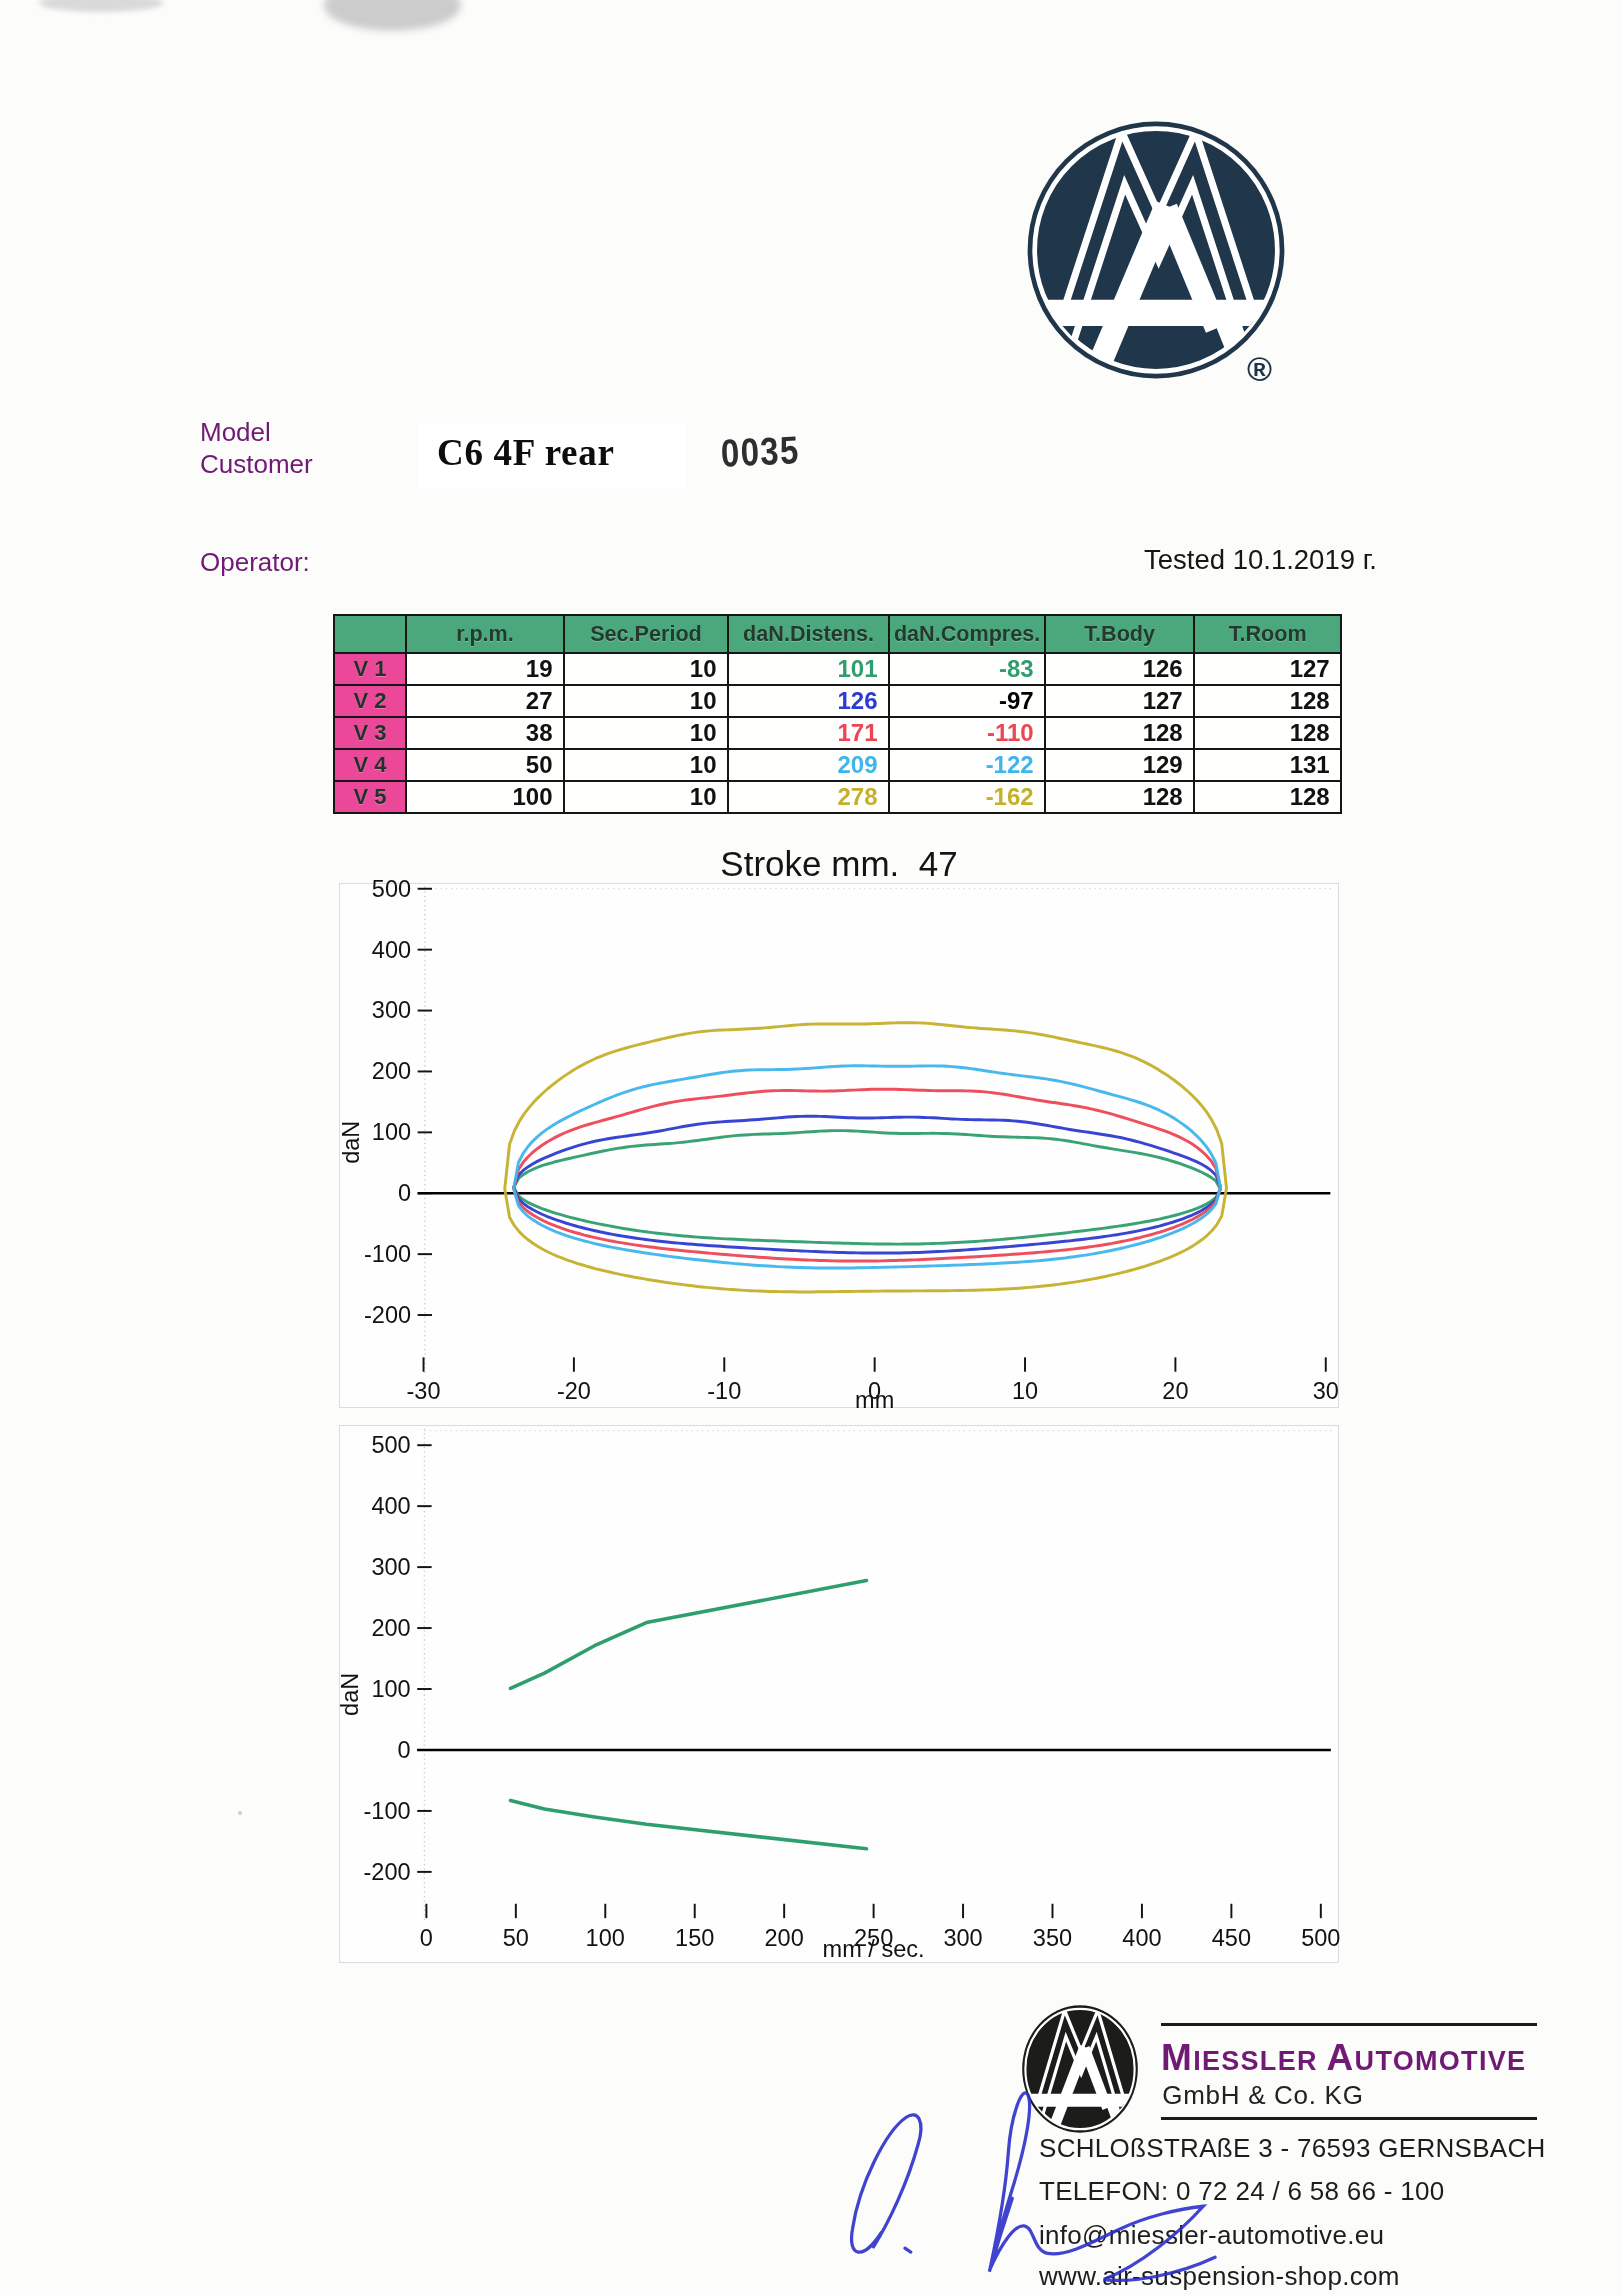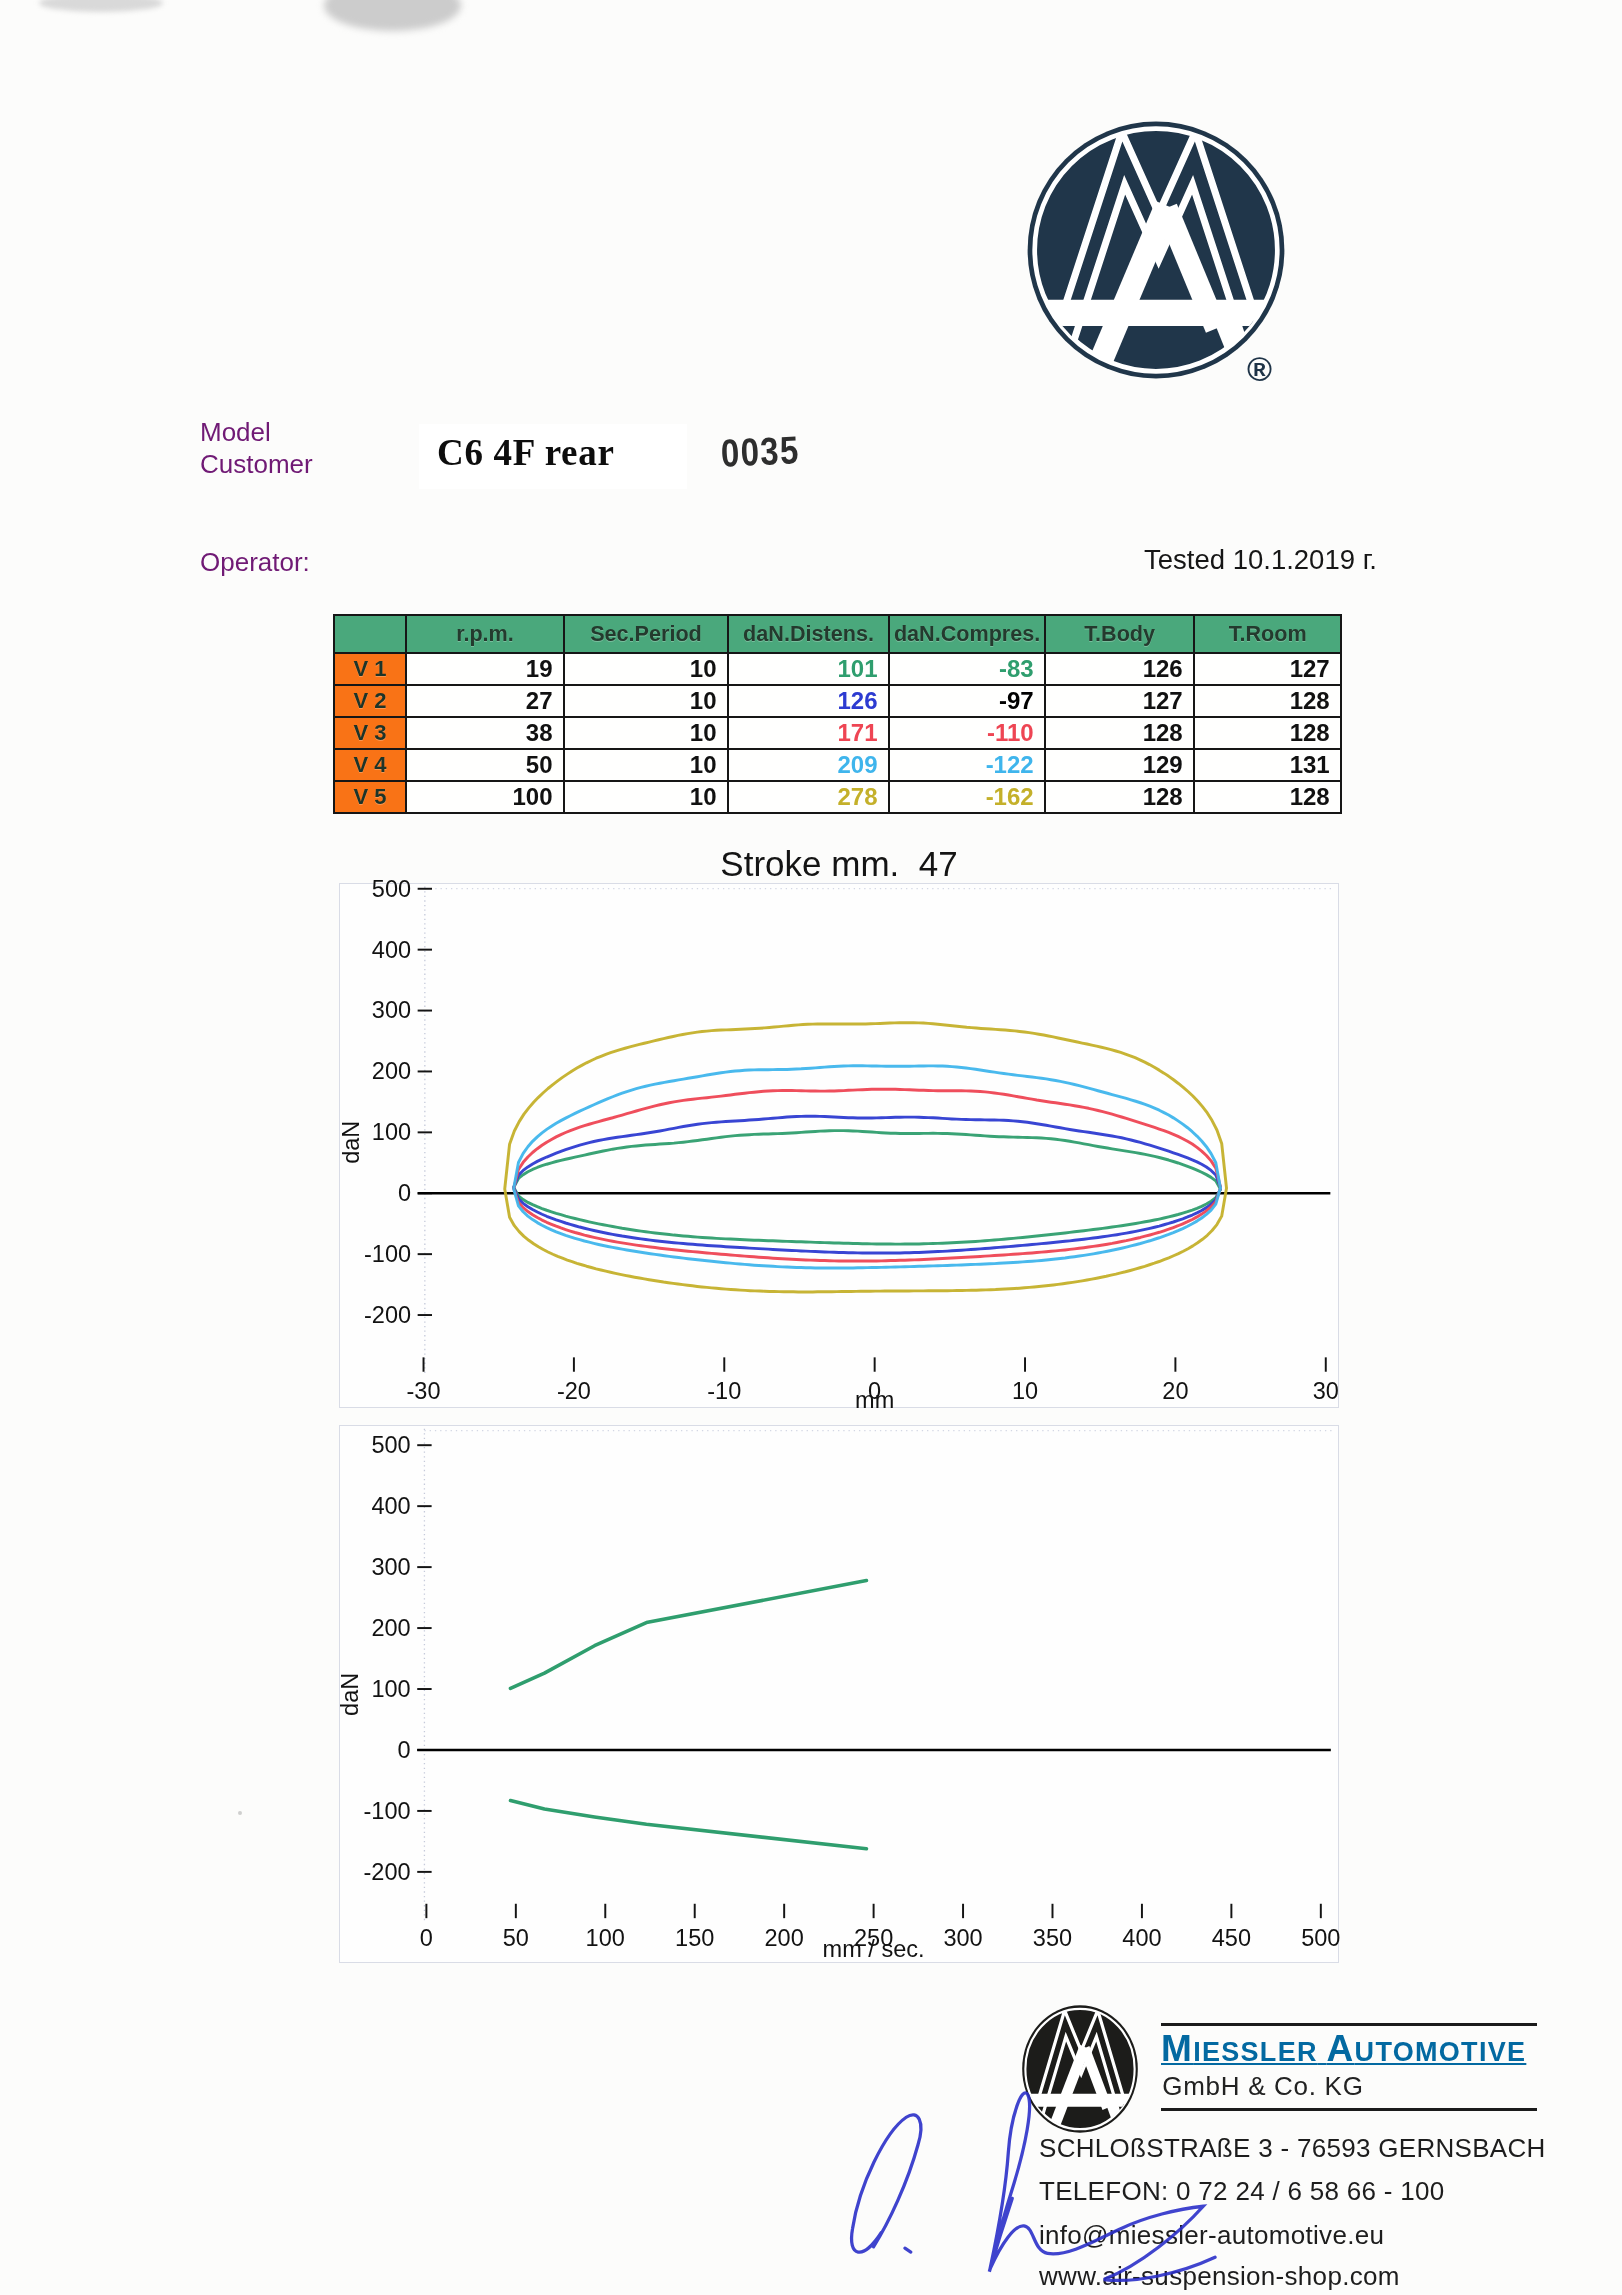--- a/index.html
+++ b/index.html
@@ -17,34 +17,34 @@
   .stamp{position:absolute;left:721px;top:433px;font-size:33px;font-weight:700;color:#2e2e2e;
          letter-spacing:1.3px;transform:rotate(-2.5deg) scaleY(1.18);}
   .tested{position:absolute;left:1144px;top:544px;font-size:27.5px;color:#161616;}
 
   
   .tablewrap{position:absolute;left:333px;top:614px;}
   table{border-collapse:collapse;}
   th,td{border:2px solid #161616;box-sizing:border-box;}
   thead th{background:#4aa87c;font-size:21.6px;font-weight:700;color:#243a2e;height:38px;padding:0 3.9px;
            text-shadow:0 0.7px 0 rgba(255,255,255,0.25);}
-  tbody th{background:#f97316;color:#1d3429;font-size:22px;font-weight:700;
+  tbody th{background:#ec4899;color:#1d3429;font-size:22px;font-weight:700;
            text-shadow:0 0.7px 0 rgba(255,255,255,0.25);}
   td{font-size:24px;font-weight:700;text-align:right;padding:0 10.5px;height:32px;background:#fffffe;color:#111;}
 
   
   .chart-box{position:absolute;border:1.3px solid #d9dce6;background:#fefefe;box-sizing:border-box;}
   .chart-title{position:absolute;left:339px;top:844px;width:1000px;text-align:center;
                font-size:35px;color:#141414;white-space:pre;}
   svg{overflow:visible;display:block;}
 
   
   .fw-rule{height:2.6px;background:#1b1b1b;}
-  .fw-company{font-weight:700;color:#0369a1;letter-spacing:1.3px;white-space:nowrap;margin-top:2px;
-              font-size:27px;text-decoration:underline;}
+  .fw-company{font-weight:700;color:#701a75;letter-spacing:1.3px;white-space:nowrap;margin-top:11px;
+              font-size:27px;}
   .fw-company .cap{font-size:37px;}
   .fw-suffix{font-size:26px;color:#222;margin:1.3px 0 6.5px 1.3px;letter-spacing:0.7px;}
   .addr{position:absolute;left:1039px;width:589px;font-size:26px;color:#1d1d1d;letter-spacing:0.3px;}
 </style>
 </head>
 <body>
 
 <div id="page">
 
   <div class="smudge" style="left:39px;top:-6.5px;width:124px;height:18.3px;background:#d9d9d9;filter:blur(2.6px);"></div>

